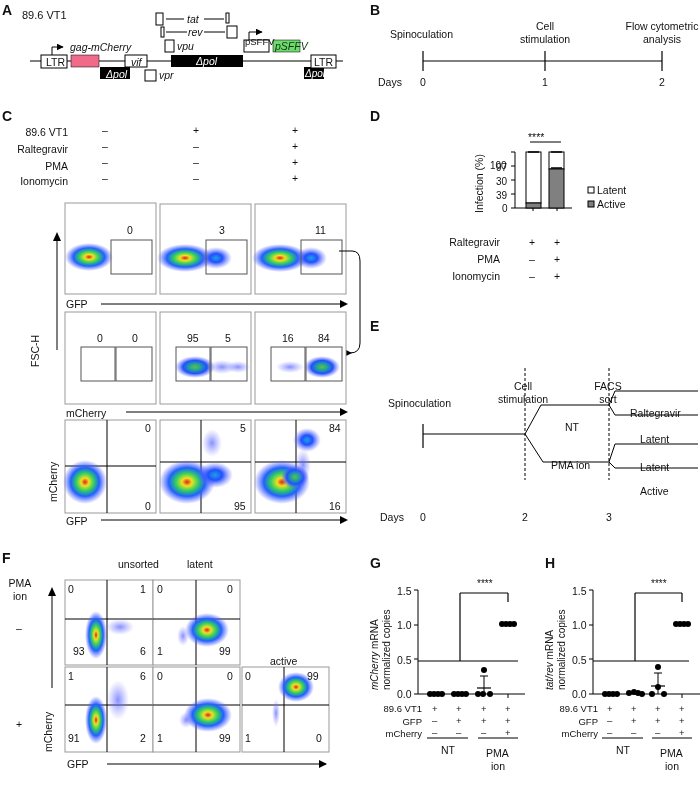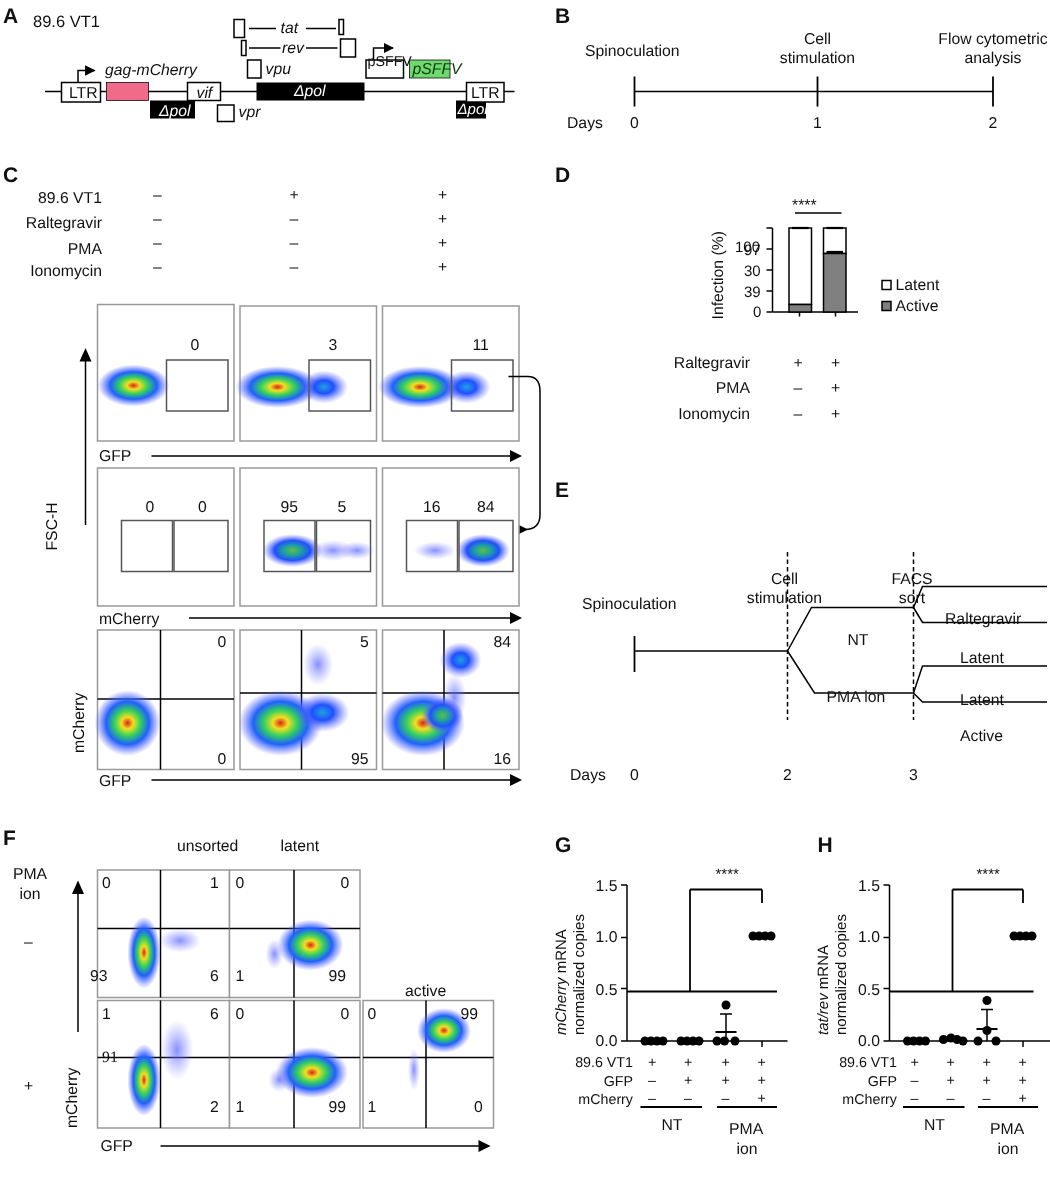--- a/index.html
+++ b/index.html
@@ -336,29 +336,29 @@
   <line x1="242" y1="145" x2="329" y2="145" stroke="#000"></line>
   <ellipse cx="296" cy="127" rx="18" ry="15" fill="url(#blob)"></ellipse>
   <ellipse cx="276" cy="153" rx="4" ry="14" fill="url(#blobSparse)"></ellipse>
 
   <line x1="107" y1="204" x2="326" y2="204" stroke="#000"></line>
   <path d="M319,200 L327,204 L319,208 z" fill="#000"></path>
 </svg>
 
 <div class="t" style="left:68px;top:583px;">0</div>
 <div class="t" style="left:140px;top:583px;">1</div>
-<div class="t" style="left:60px;top:645px;">93</div>
+<div class="t" style="left:73px;top:645px;">93</div>
 <div class="t" style="left:140px;top:645px;">6</div>
 <div class="t" style="left:157px;top:583px;">0</div>
 <div class="t" style="left:227px;top:583px;">0</div>
 <div class="t" style="left:157px;top:645px;">1</div>
 <div class="t" style="left:219px;top:645px;">99</div>
 <div class="t" style="left:68px;top:670px;">1</div>
 <div class="t" style="left:140px;top:670px;">6</div>
-<div class="t" style="left:68px;top:700px;font-family:Liberation Serif, serif;">91</div>
+<div class="t" style="left:68px;top:732px;">91</div>
 <div class="t" style="left:140px;top:732px;">2</div>
 <div class="t" style="left:157px;top:670px;">0</div>
 <div class="t" style="left:227px;top:670px;">0</div>
 <div class="t" style="left:157px;top:732px;">1</div>
 <div class="t" style="left:219px;top:732px;">99</div>
 <div class="t" style="left:245px;top:670px;">0</div>
 <div class="t" style="left:307px;top:670px;">99</div>
 <div class="t" style="left:245px;top:732px;">1</div>
 <div class="t" style="left:316px;top:732px;">0</div>
 <div class="t" style="left:42px;top:752px;transform:rotate(-90deg);transform-origin:left top;">mCherry</div>

